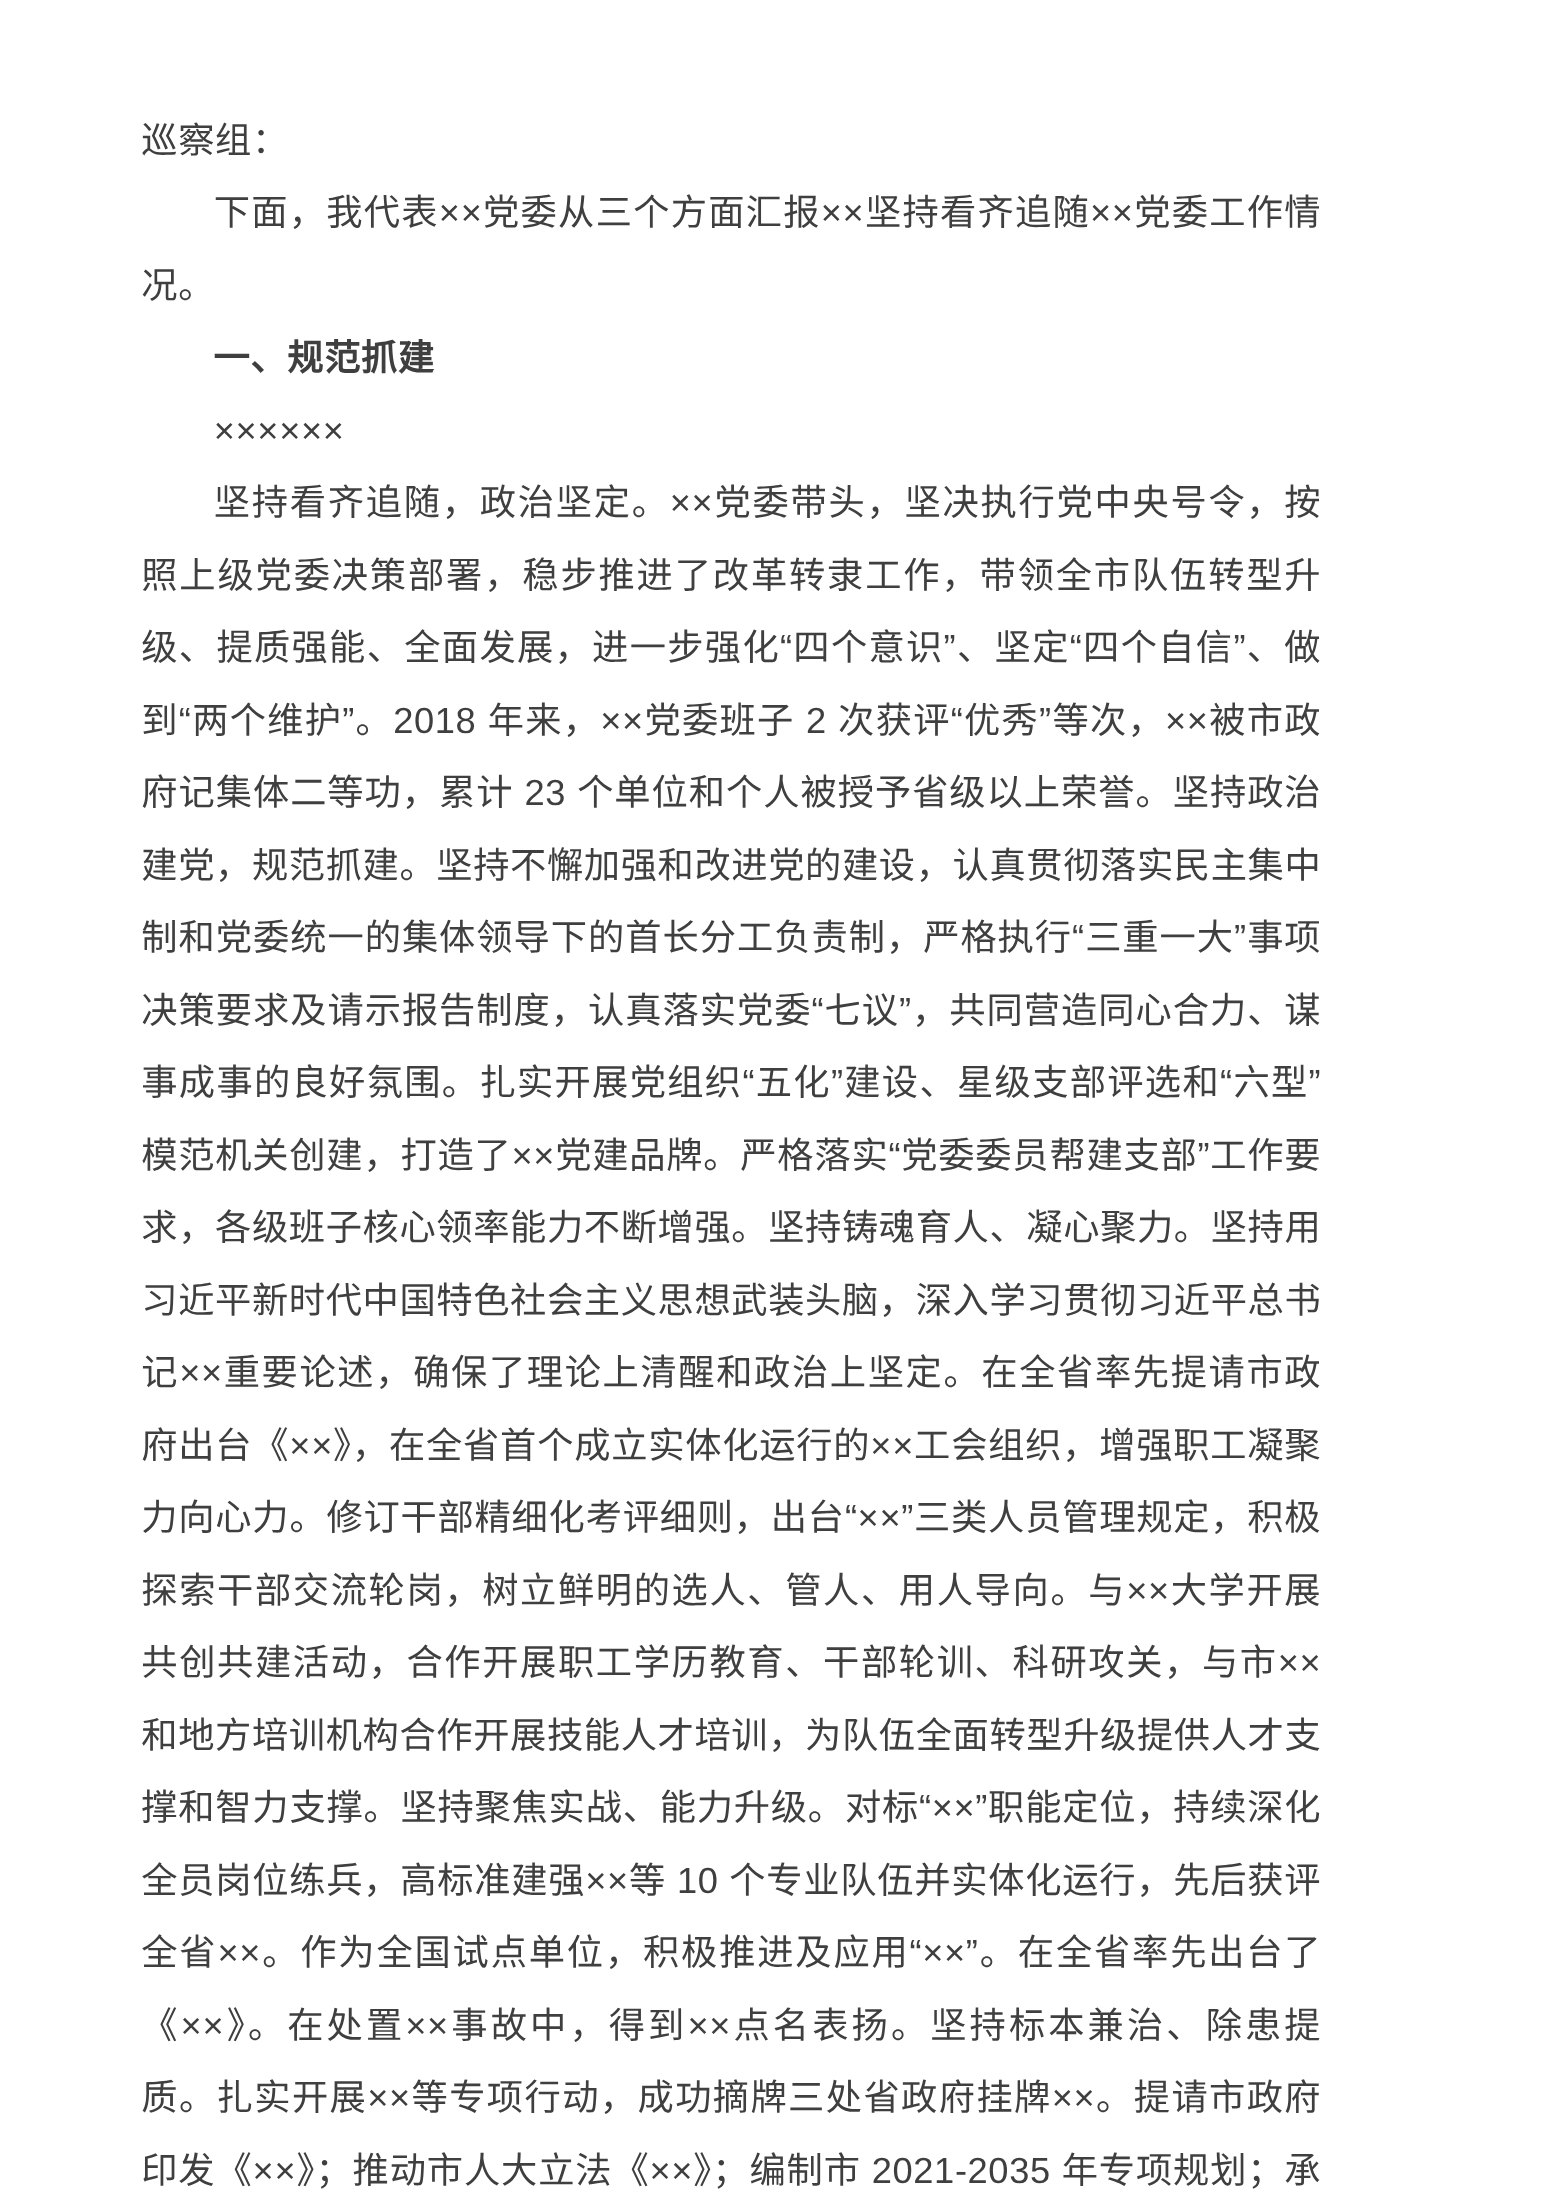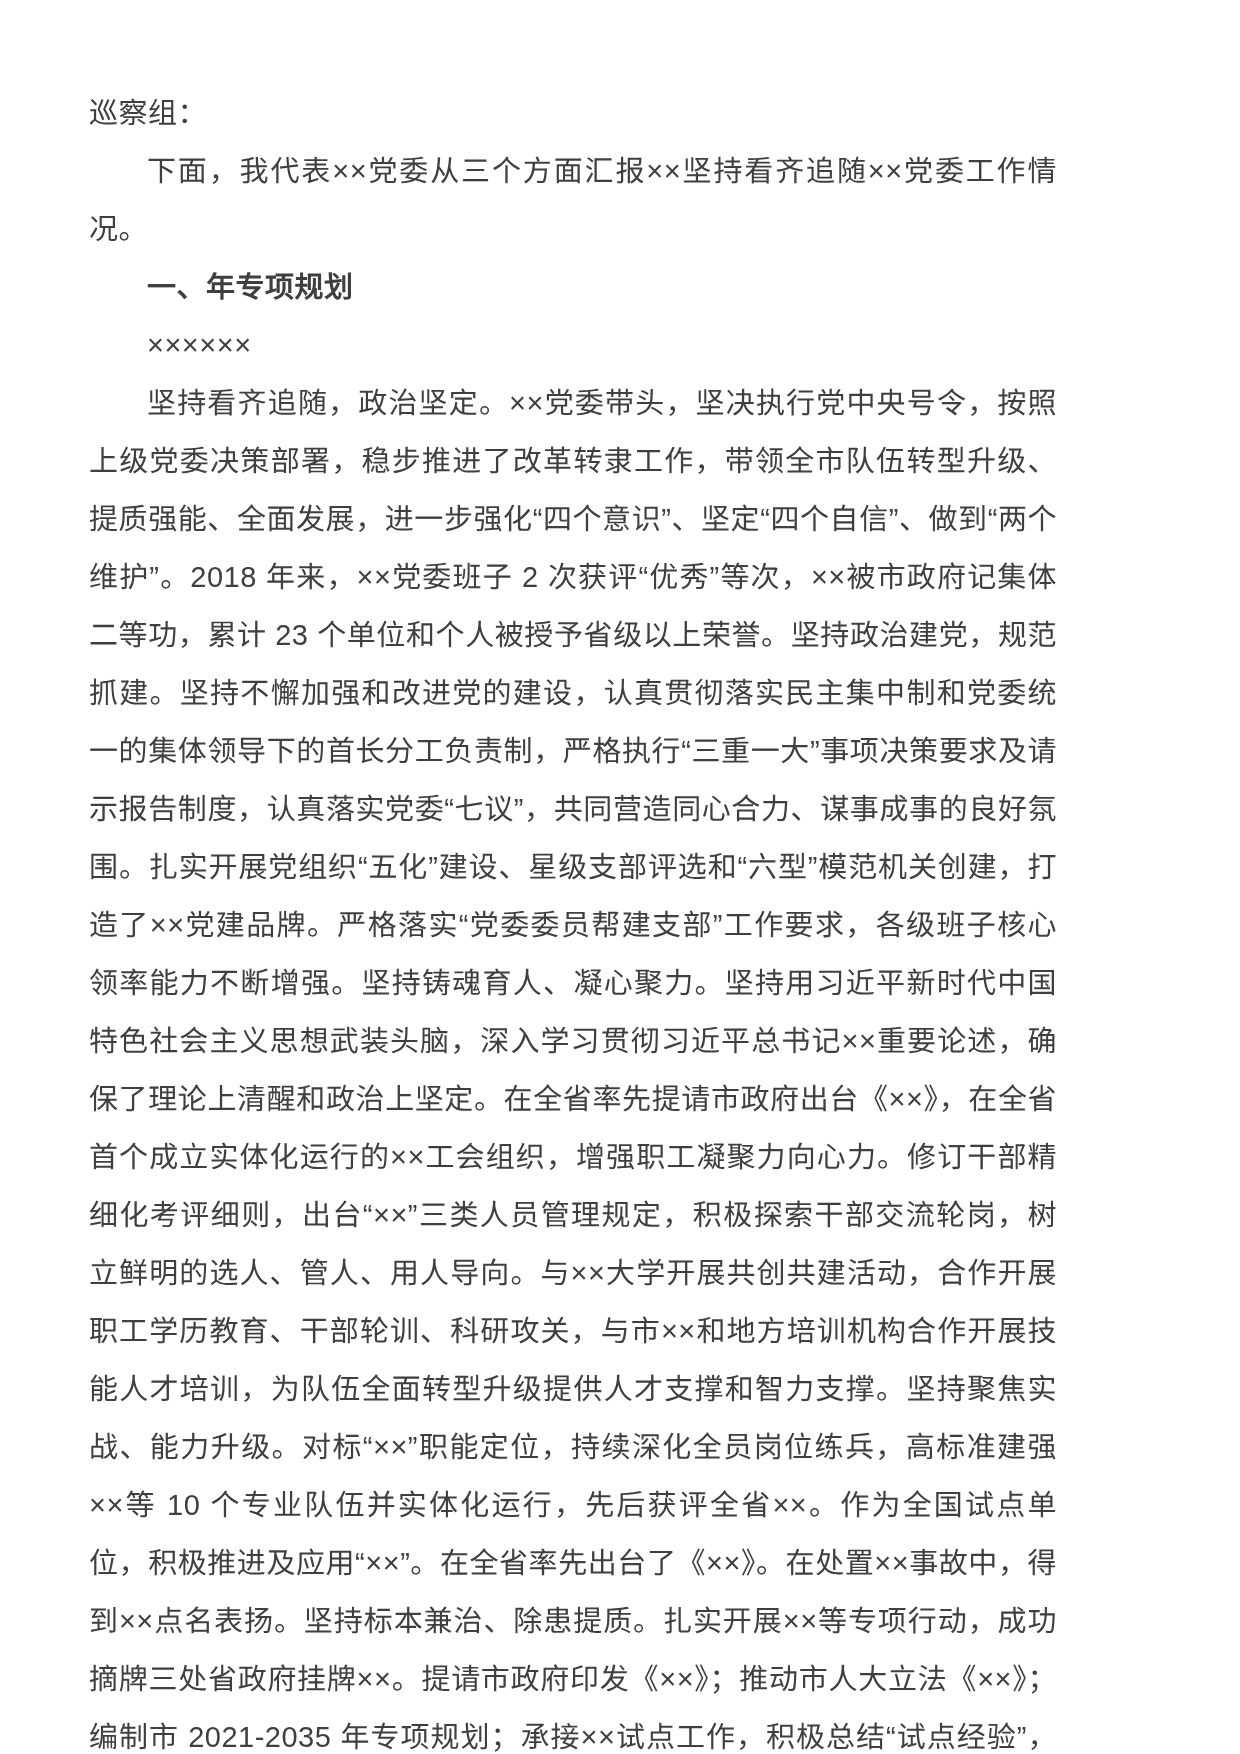--- a/index.html
+++ b/index.html
@@ -13,21 +13,21 @@
   body{
     width:1240px;
     height:1754px;
     font-family:"Liberation Sans","DejaVu Sans",sans-serif;
     color:var(--text-color);
   }
   .page{
     width:1240px;
     height:1754px;
     background:var(--page-bg);
-    padding:84px 183px 0 89px;
+    padding:84px 183px 0 113px;
     overflow:hidden;
   }
   .doc-text{
     font-size:29px;
     line-height:58px;
     text-align:justify;
     letter-spacing:0.5px;
   }
   p.doc-text{margin:0;}
   .indent{text-indent:2em;}
@@ -40,19 +40,19 @@
   }
 </style>
 </head>
 <body>
 
 <div class="page">
   <p class="doc-text">巡察组：</p>
 
   <p class="doc-text indent">下面，我代表××党委从三个方面汇报××坚持看齐追随××党委工作情况。</p>
 
-  <h2 class="doc-text heading">一、年专项规划</h2>
+  <h2 class="doc-text heading">一、规范抓建</h2>
 
   <p class="doc-text indent">××××××</p>
 
 
   <p class="doc-text indent">坚持看齐追随，政治坚定。××党委带头，坚决执行党中央号令，按照上级党委决策部署，稳步推进了改革转隶工作，带领全市队伍转型升级、提质强能、全面发展，进一步强化“四个意识”、坚定“四个自信”、做到“两个维护”。2018 年来，××党委班子 2 次获评“优秀”等次，××被市政府记集体二等功，累计 23 个单位和个人被授予省级以上荣誉。坚持政治建党，规范抓建。坚持不懈加强和改进党的建设，认真贯彻落实民主集中制和党委统一的集体领导下的首长分工负责制，严格执行“三重一大”事项决策要求及请示报告制度，认真落实党委“七议”，共同营造同心合力、谋事成事的良好氛围。扎实开展党组织“五化”建设、星级支部评选和“六型”模范机关创建，打造了××党建品牌。严格落实“党委委员帮建支部”工作要求，各级班子核心领率能力不断增强。坚持铸魂育人、凝心聚力。坚持用习近平新时代中国特色社会主义思想武装头脑，深入学习贯彻习近平总书记××重要论述，确保了理论上清醒和政治上坚定。在全省率先提请市政府出台《××》，在全省首个成立实体化运行的××工会组织，增强职工凝聚力向心力。修订干部精细化考评细则，出台“××”三类人员管理规定，积极探索干部交流轮岗，树立鲜明的选人、管人、用人导向。与××大学开展共创共建活动，合作开展职工学历教育、干部轮训、科研攻关，与市××和地方培训机构合作开展技能人才培训，为队伍全面转型升级提供人才支撑和智力支撑。坚持聚焦实战、能力升级。对标“××”职能定位，持续深化全员岗位练兵，高标准建强××等 10 个专业队伍并实体化运行，先后获评全省××。作为全国试点单位，积极推进及应用“××”。在全省率先出台了《××》。在处置××事故中，得到××点名表扬。坚持标本兼治、除患提质。扎实开展××等专项行动，成功摘牌三处省政府挂牌××。提请市政府印发《××》；推动市人大立法《××》；编制市 2021-2035 年专项规划；承接××试点工作，积极总结“试点经验”，并获××肯定。坚持常抓勤管、惩防并举。狠抓××学习宣贯，创新开展“红黄旗”评比等防控举措，先后获评全国和全省“××。”深入推进财经领域突出问题集中整治，严格落实《××》，降低“三公经费”支出。××纪委坚持铁腕执纪，灵活运用监督执纪“四种形态”，三年来累计核查问题线索××起，信访××起，纪律、行政处分××人，诫勉谈话××人，发送提示短信 25000 余条。坚持夯实基础，谋划长远。坚持抓基层、打基础、强根基，在政府化债压力极大的形势下，三年来全市地方经费连续破亿；累计投入后勤建设经费××万元；××××。</p>
 </div>
 
 </body></html>

